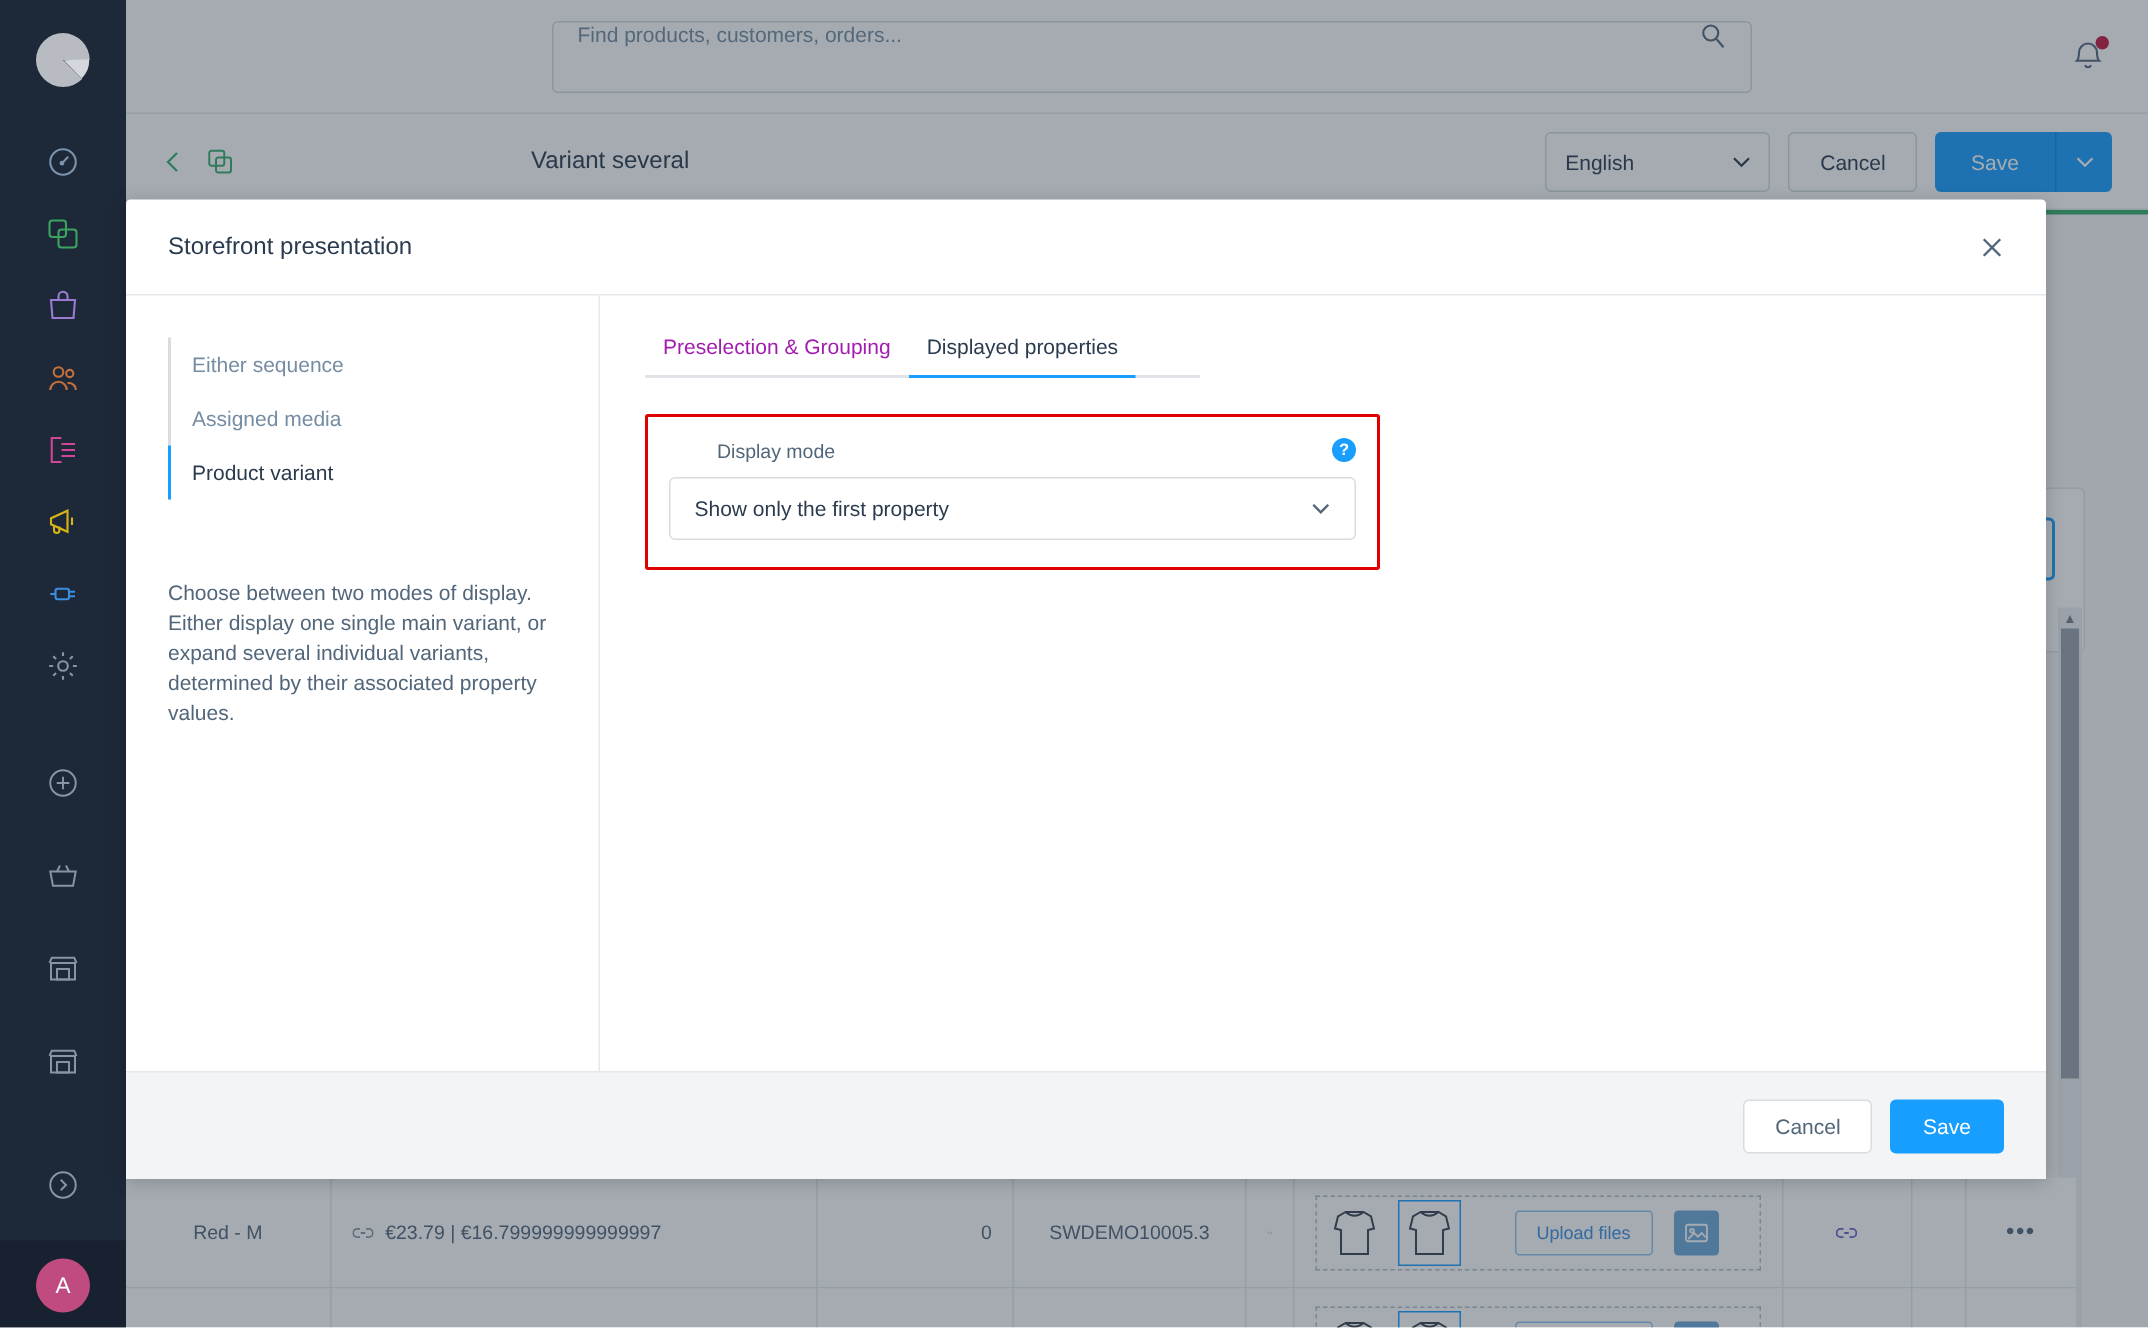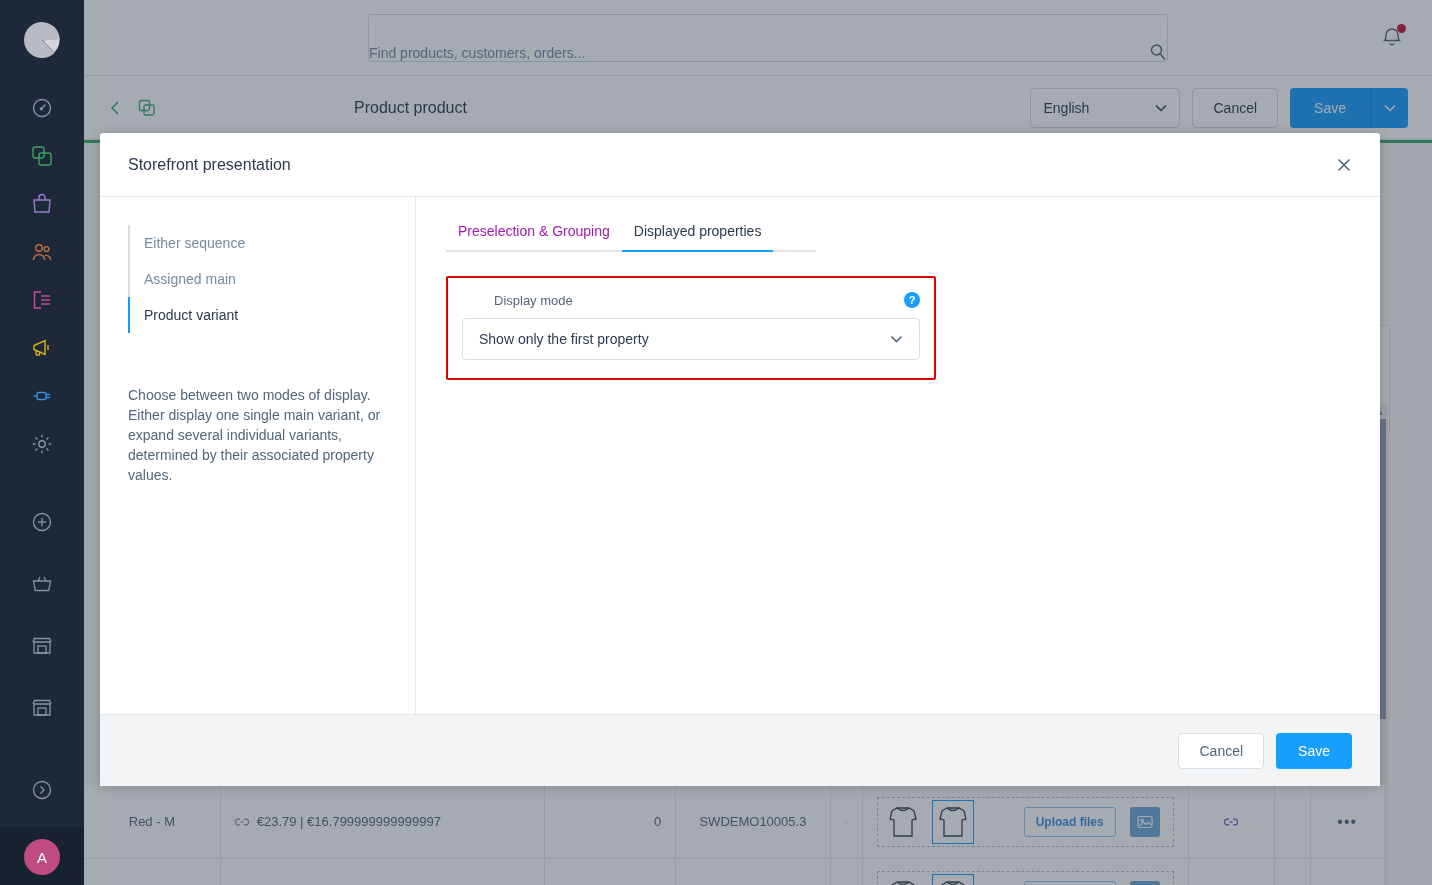--- a/index.html
+++ b/index.html
@@ -40,21 +40,21 @@
     width: 1348px; height: 885px;
     background: #f9f9f9;
   }
   .topbar {
     position: relative; height: 76px; background:#fff;
     display: flex; align-items: center; justify-content: center;
     border-bottom: 1px solid #e6e9ec;
   }
   .searchbox {
     width: 800px; height: 48px; border: 1px solid #d1d9e0; border-radius: 4px;
-    background:#fff; display:flex; align-items:flex-end; padding: 0 0; margin-left: 20px;
+    background:#fff; display:flex; align-items:flex-start; padding: 0 16px; margin-left: 20px;
   }
   .searchbox .ph { flex:1; color:#758ca3; font-size: 14px; }
   .bell { position:absolute; right: 26px; top: 24px; width: 26px; height: 28px; }
   .bell .dot { position:absolute; right:0; top:0; width:9px; height:9px; border-radius:50%; background:#c4153d; }
 
   .smartbar {
     height: 64px; background: #fff; border-bottom: 1px solid #e6e9ec;
     display:flex; align-items:center; padding: 0 24px; position: relative;
   }
   .sb-left { display:flex; align-items:center; gap: 14px; }
@@ -104,34 +104,34 @@
   .c-media { width: 330px; }
   .c-inherit { width: 86px; justify-content:center; }
   .c-spacer { width: 36px; }
   .c-menu { width: 74px; justify-content:center; font-size:16px; letter-spacing:1px; border-right:none; }
   .media-dash {
     width: 100%; height: 50px; border: 1px dashed #b6bfc9; display:flex; align-items:center; gap:8px; padding: 0 4px;
   }
   .thumb { width: 42px; height: 44px; display:flex; align-items:center; justify-content:center; }
   .thumb.sel { border: 1px solid #189eff; }
   .upload-btn {
-    margin-left: 42px; width: 92px; height: 30px; border:1px solid #8fc4f2; border-radius:3px;
-    color:#3b8fe0; font-size: 12px; display:flex; align-items:center; justify-content:center; background:transparent;font-weight:bold;
+    margin-left: 28px; width: 92px; height: 30px; border:1px solid #8fc4f2; border-radius:3px;
+    color:#3b8fe0; font-size: 12px; display:flex; align-items:center; justify-content:center; background:transparent;
   }
   .img-btn { margin-left: 6px; width: 30px; height: 30px; border-radius:3px; background:#6ba8da; display:flex; align-items:center; justify-content:center; }
 
   
   .backdrop {
     position:absolute; left: 84px; top: 0; width: 1348px; height: 885px;
     background: rgba(41,54,70,0.42);
   }
 
   
   .modal {
-    position:absolute; left: 100px; top: 133px; width: 1280px; height: 653px;
+    position:absolute; left: 84px; top: 133px; width: 1280px; height: 653px;
     background:#fff; border-radius: 3px; display:flex; flex-direction:column;
     box-shadow: 0 2px 12px rgba(0,0,0,0.18);
   }
   .modal-header {
     height: 64px; display:flex; align-items:center; padding: 0 28px;
     border-bottom: 1px solid #e6e9ec; position:relative;
   }
   .modal-title { font-size: 16px; color: #2b3b4e; }
   .modal-close { position:absolute; right: 24px; top: 20px; width:24px; height:24px; display:flex; align-items:center; justify-content:center; color:#52667a; }
 
@@ -220,21 +220,21 @@
             <polyline points="10,2 4,8 10,14"></polyline>
           </svg>
         </span>
         <span>
           <svg width="18" height="18" viewBox="0 0 18 18" fill="none" stroke="#37ad6e" stroke-width="1.3">
             <rect x="1.5" y="1.5" width="10" height="10" rx="1.5"></rect>
             <rect x="6" y="6" width="10" height="10" rx="1.5"></rect>
           </svg>
         </span>
       </div>
-      <div class="sb-title">Product product</div>
+      <div class="sb-title">Variant several</div>
       <div class="sb-right">
         <div class="lang-select">
           <span>English</span>
           <span class="cv">
             <svg width="12" height="8" viewBox="0 0 12 8" fill="none" stroke="#2b3b4e" stroke-width="1.5">
                 <polyline points="1,1.5 6,6.5 11,1.5"></polyline>
               </svg>
           </span>
         </div>
         <div class="btn-cancel-top">
@@ -511,21 +511,21 @@
       </div>
     </div>
 
     <div class="modal-body">
       <div class="modal-left">
         <div class="tablist-v">
           <div class="v-item">
             <span>Either sequence</span>
           </div>
           <div class="v-item">
-            <span>Assigned main</span>
+            <span>Assigned media</span>
           </div>
           <div class="v-item active">
             <span>Product variant</span>
           </div>
         </div>
         <div class="left-desc">Choose between two modes of display. Either display one single main variant, or expand several individual variants, determined by their associated property values.</div>
       </div>
 
       <div class="modal-right">
         <div class="tabs">

